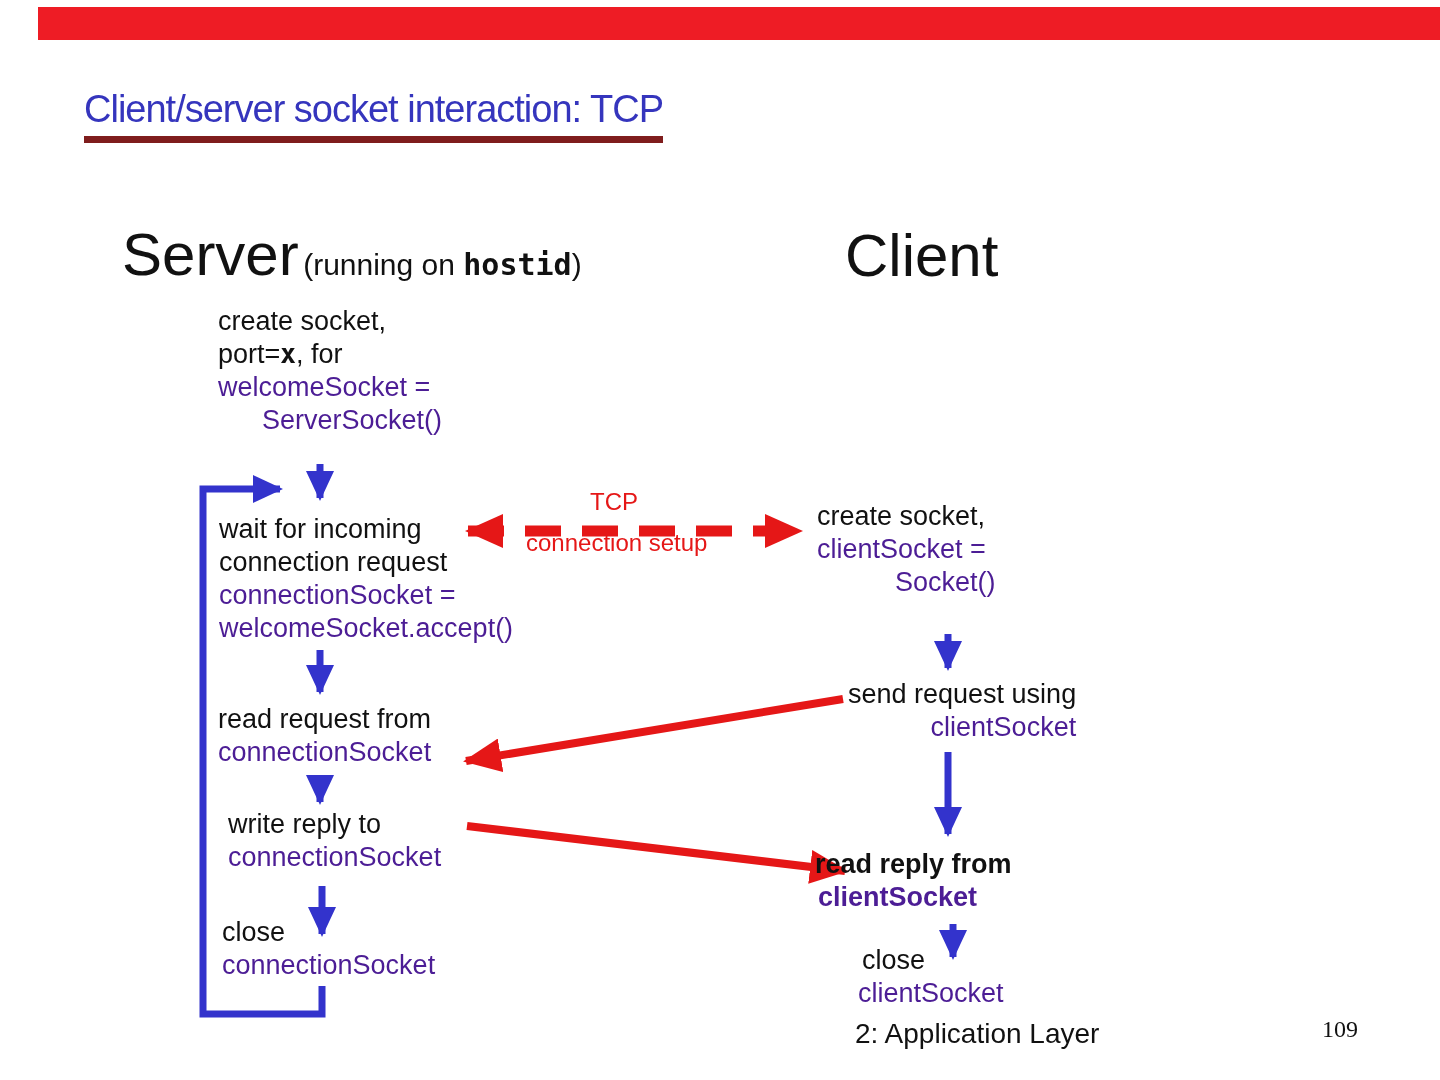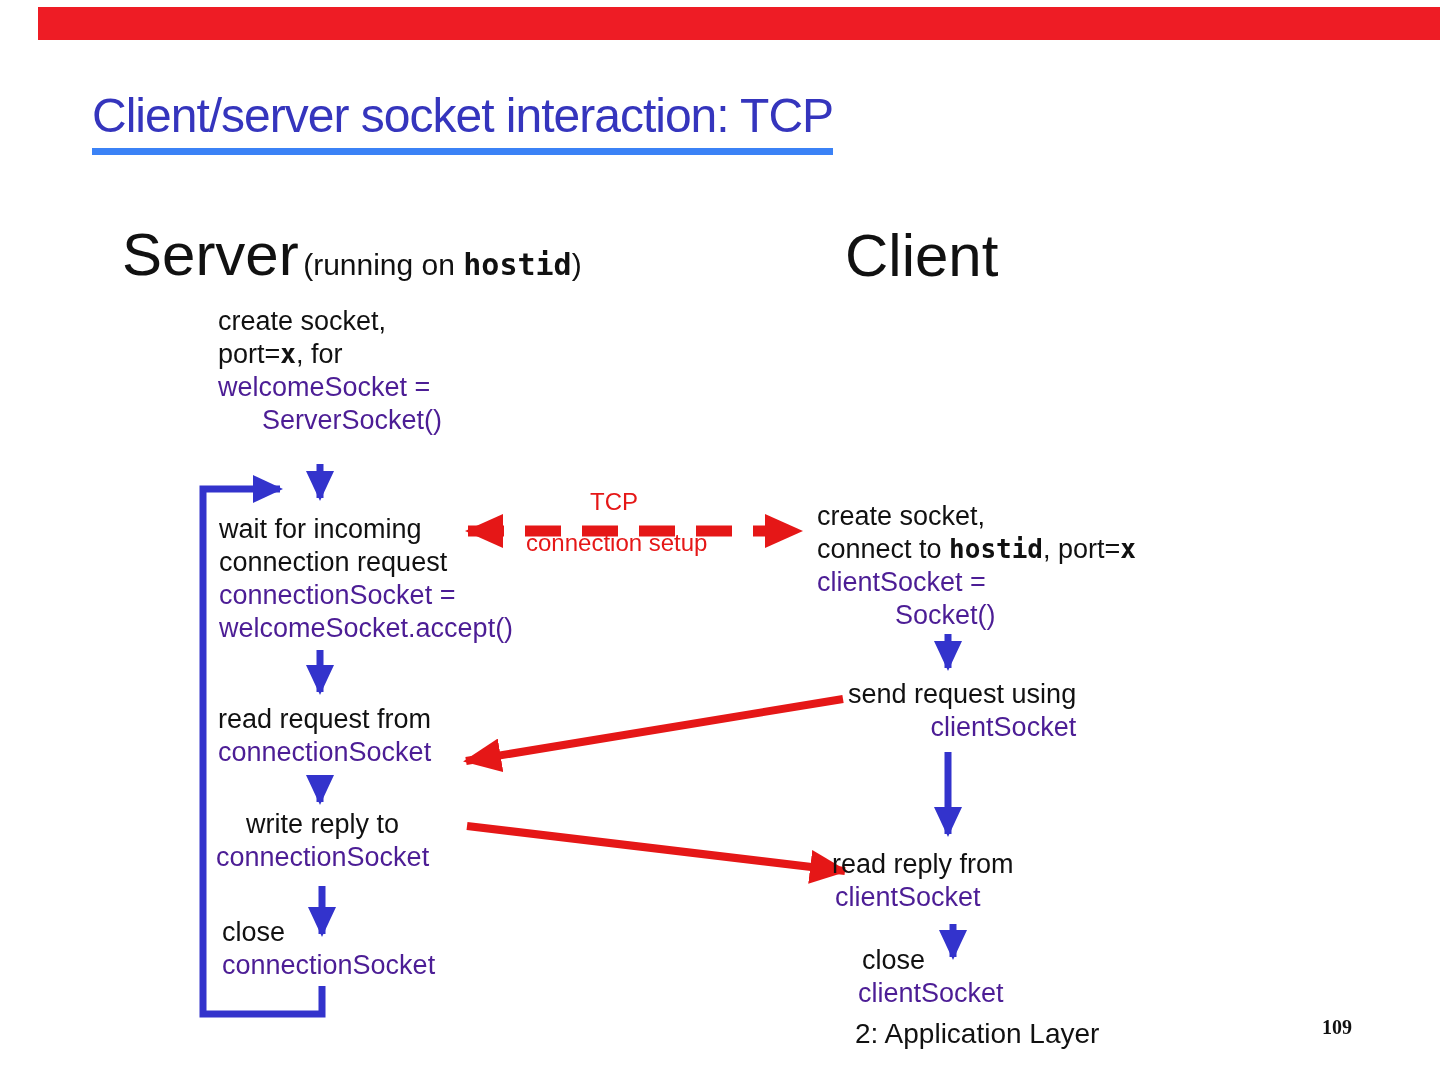--- a/index.html
+++ b/index.html
@@ -4,36 +4,36 @@
 <style>
   html,body{margin:0;padding:0;background:#ffffff;}
   .stage{
     position:relative; width:1440px; height:1080px; overflow:hidden;
     background:#ffffff;
     font-family:"Liberation Sans", sans-serif;
     color:#111111;
   }
   .topbar{position:absolute; left:38px; top:7px; width:1402px; height:33px; background:#ee1c25;}
   .title{
-    position:absolute; left:92px; top:88px;
-    font-size:48px; letter-spacing:-1px; color:#3535bd;
-    padding-bottom:5px; border-bottom:7px solid #3b82f6;
+    position:absolute; left:84px; top:88px;
+    font-size:38px; letter-spacing:-1px; color:#3535bd;
+    padding-bottom:5px; border-bottom:7px solid #7f1d1d;
     white-space:nowrap;
   }
   .heading{position:absolute; white-space:nowrap;}
   .heading .big{font-size:60px; color:#111;}
   .heading .note{font-size:30px; color:#111;}
   .mono{font-family:"DejaVu Sans Mono", monospace; font-weight:bold;}
   .tblock{position:absolute; font-size:27px; line-height:33px; white-space:nowrap; color:#111;}
   .red{color:#4c1d95;}
   .indent1{padding-left:44px;}
   .indent2{padding-left:78px;}
   .tcp{position:absolute; color:#e51717; font-size:24px; white-space:nowrap;}
   .footer{position:absolute; font-size:28px; color:#111; white-space:nowrap;}
-  .pagenum{font-family:"Liberation Serif", serif; font-size:20px;font-weight:bold;}
+  .pagenum{font-family:"Liberation Serif", serif; font-size:24px;}
   svg.overlay{position:absolute; left:0; top:0; width:1440px; height:1080px; pointer-events:none;}
 </style>
 </head>
 <body>
 
 <div class="stage">
 
   <div class="topbar"></div>
 
   <div class="title">Client/server socket interaction: TCP</div>
@@ -104,43 +104,42 @@
     <div>connection request</div>
     <div class="red">connectionSocket =</div>
     <div class="red">welcomeSocket.accept()</div>
   </div>
 
   <div class="tblock" style="left:218px; top:703px;">
     <div>read request from</div>
     <div class="red">connectionSocket</div>
   </div>
 
-  <div class="tblock" style="left:216px; top:808px;text-align:center;">
+  <div class="tblock" style="left:228px; top:808px;">
     <div>write reply to</div>
     <div class="red">connectionSocket</div>
   </div>
 
   <div class="tblock" style="left:222px; top:916px;">
     <div>close</div>
     <div class="red">connectionSocket</div>
   </div>
 
   <div class="tblock" style="left:817px; top:500px;">
     <div>create socket,</div>
-    <div><span>connect to </span><span class="mono" style="font-size:26px;">hostid</span><span>, port=</span><span class="mono" style="font-size:26px;">x</span></div>
     <div class="red">clientSocket =</div>
     <div class="red indent2">Socket()</div>
   </div>
 
   <div class="tblock" style="left:848px; top:678px;text-align:right;">
     <div>send request using</div>
     <div class="red" style="padding-left:2px;">clientSocket</div>
   </div>
 
-  <div class="tblock" style="left:832px; top:848px;">
+  <div class="tblock" style="left:815px; top:848px;font-weight:bold;">
     <div>read reply from</div>
     <div class="red" style="padding-left:3px;">clientSocket</div>
   </div>
 
   <div class="tblock" style="left:858px; top:944px;">
     <div style="padding-left:4px;">close</div>
     <div class="red">clientSocket</div>
   </div>
 
   <div class="footer" style="left:855px; top:1018px;">2: Application Layer</div>

